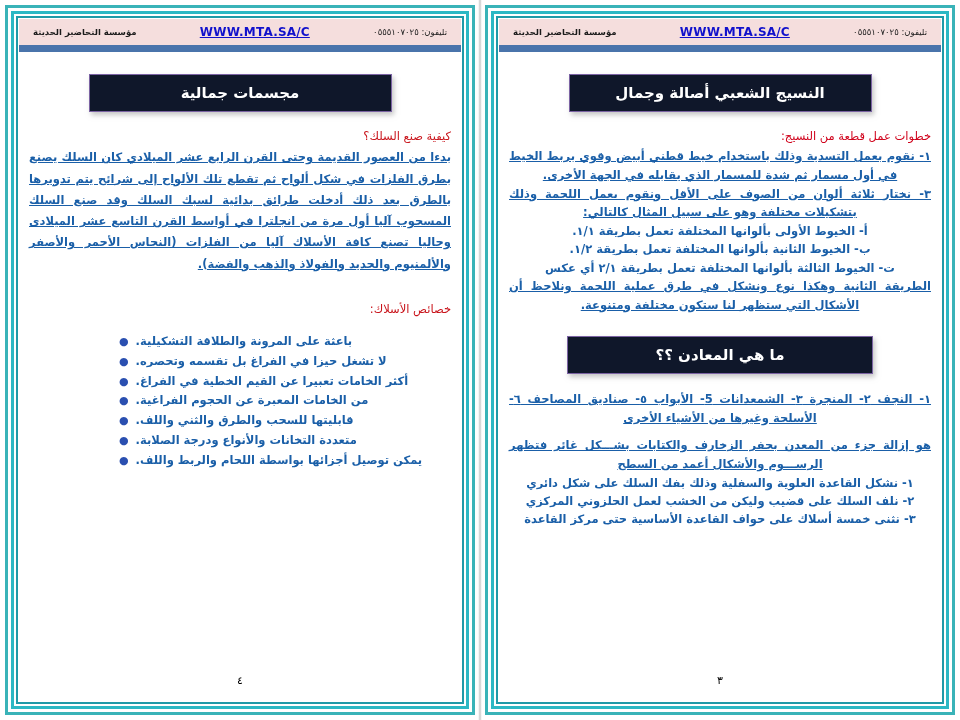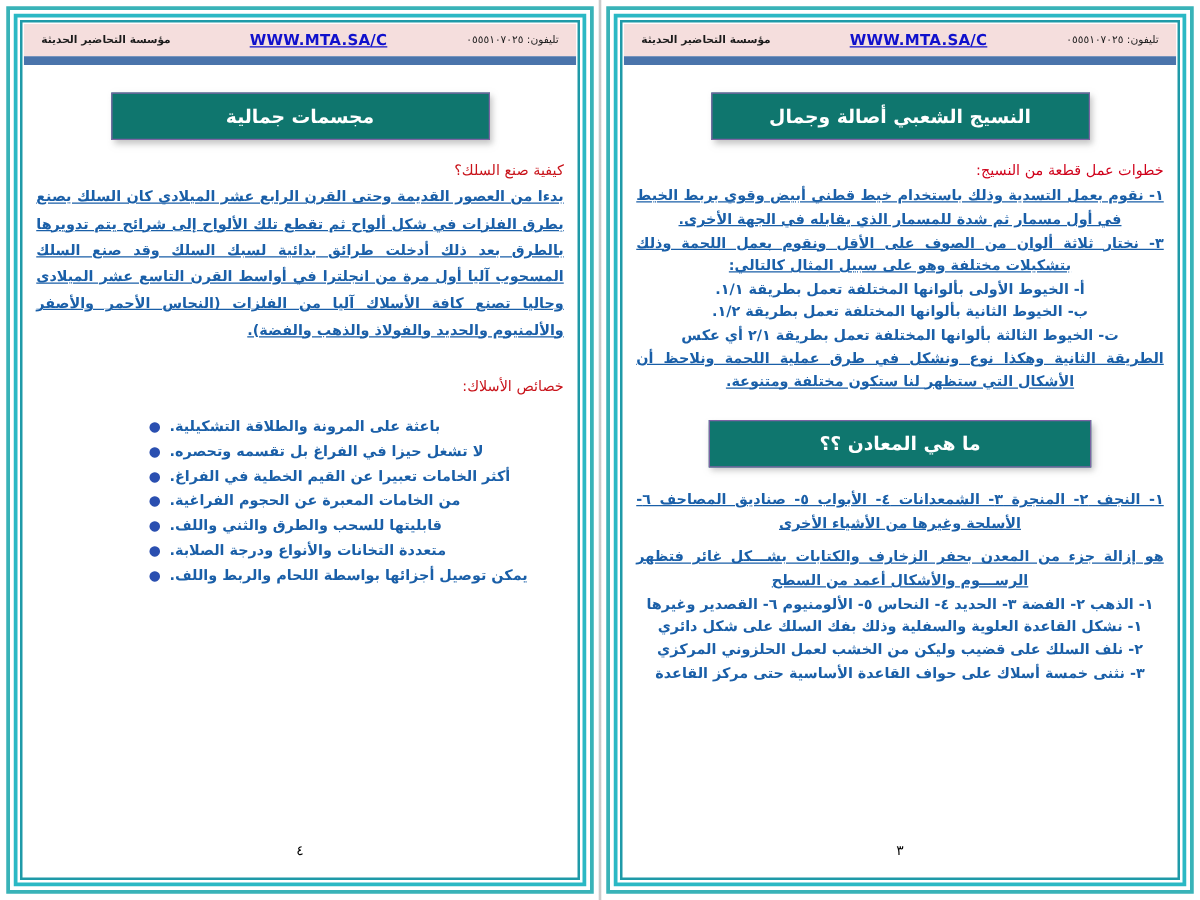--- a/index.html
+++ b/index.html
@@ -138,21 +138,21 @@
     margin: 0;
   }
 
   
   .plaque-wrap {
     display: flex;
     justify-content: center;
     margin-top: 22px;
   }
   .plaque {
-    background: #0f766e;
+    background: #0f172a;
     color: #ffffff;
     font-size: 15px;
     font-weight: bold;
     padding: 9px 38px;
     text-align: center;
     min-width: 225px;
     box-shadow: 2px 3px 5px rgba(150,150,150,0.55);
     border: 1px solid #7b63a3;
   }
   .plaque.wide { min-width: 228px; }
@@ -283,27 +283,26 @@
         </div>
 
         <div class="spacer-md"></div>
 
         <div class="plaque-wrap" style="margin-top:6px;">
           <div class="plaque wide">ما هي المعادن  ؟؟</div>
         </div>
 
         <div class="spacer-md"></div>
 
-        <p class="para">١- النجف ٢- المنجرة ٣- الشمعدانات ٤- الأبواب ٥- صناديق المصاحف ٦- الأسلحة وغيرها من الأشياء الأخرى</p>
+        <p class="para">١- النجف ٢- المنجرة ٣- الشمعدانات 5- الأبواب ٥- صناديق المصاحف ٦- الأسلحة وغيرها من الأشياء الأخرى</p>
 
         <div class="spacer-sm"></div>
 
         <p class="para">هو إزالة جزء من المعدن بحفر الزخارف والكتابات بشـــكل غائر فتظهر الرســـوم والأشكال أعمد من السطح</p>
 
-        <p class="numline">١- الذهب ٢- الفضة ٣- الحديد ٤- النحاس ٥- الألومنيوم ٦- القصدير وغيرها</p>
         <p class="numline">١- نشكل القاعدة العلوية والسفلية وذلك بفك السلك على شكل دائري</p>
         <p class="numline">٢- نلف السلك على قضيب وليكن من الخشب لعمل الحلزوني المركزي</p>
         <p class="numline">٣- نثنى خمسة أسلاك على حواف القاعدة الأساسية حتى مركز القاعدة</p>
       </div>
 
       <div class="pagenum">٣</div>
     </div>
   </div>
 
   <div class="page" style="order:2;">

